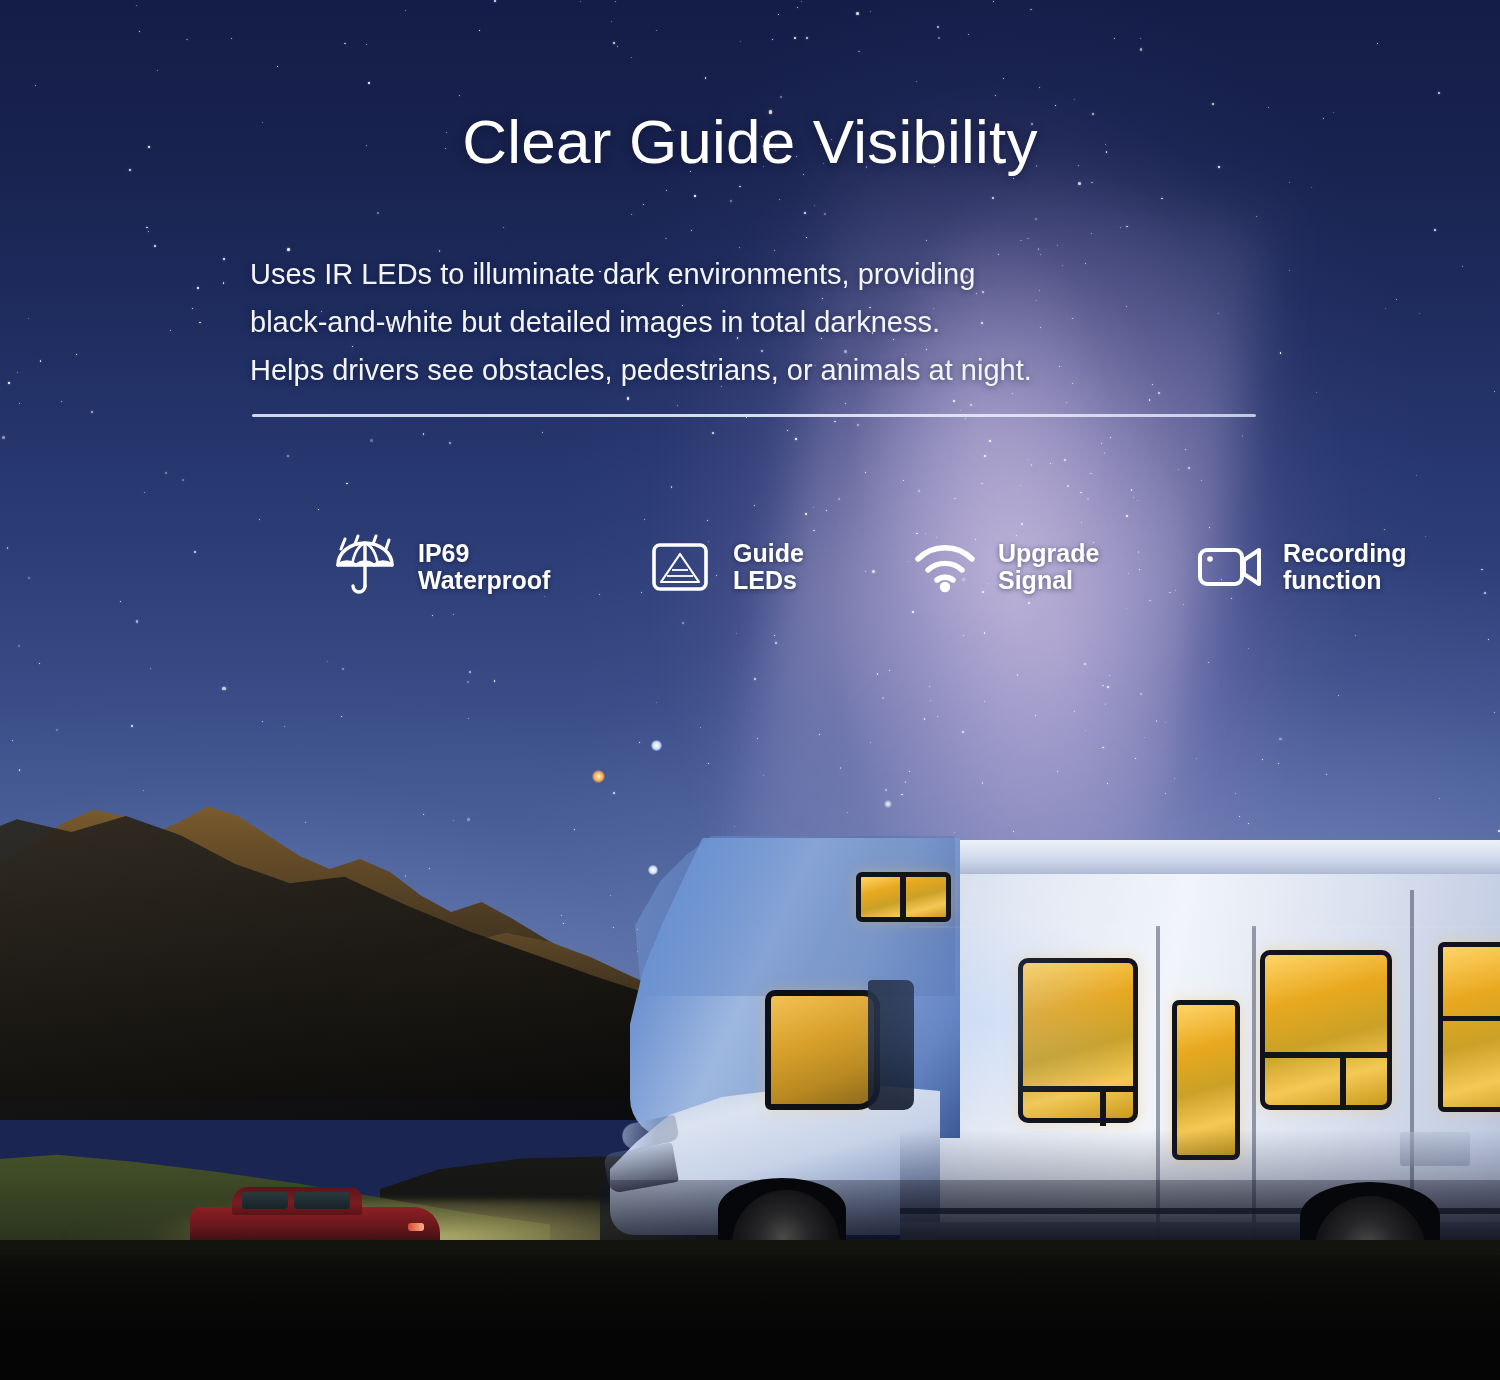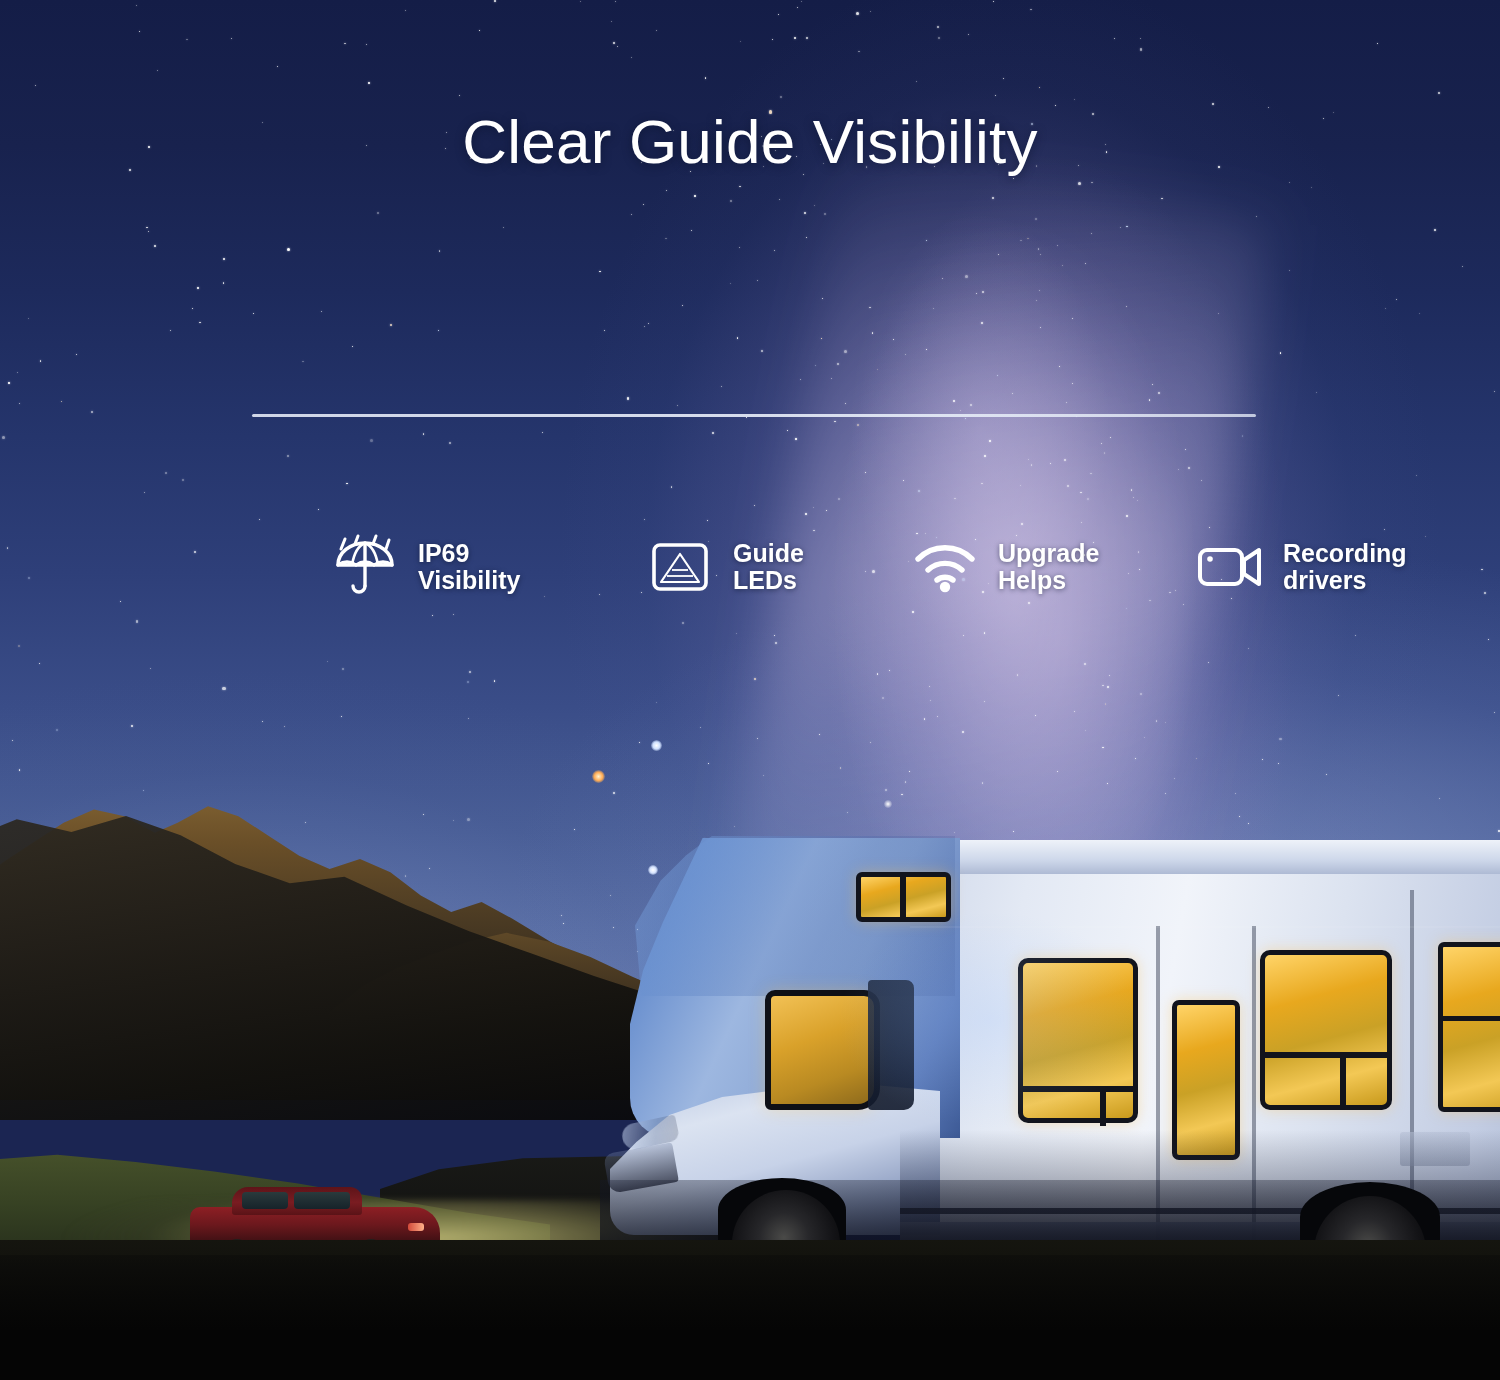--- a/index.html
+++ b/index.html
@@ -848,20 +848,25 @@
     <div class="rv-glow"></div>
   </div>
 
   <div class="ground-dark"></div>
   <div class="ground-dark2"></div>
 
   <div class="content">
 
     <div class="title">Clear Guide Visibility</div>
 
+    <div class="body-text">
+      <div>Uses IR LEDs to illuminate dark environments, providing</div>
+      <div>black-and-white but detailed images in total darkness.</div>
+      <div>Helps drivers see obstacles, pedestrians, or animals at night.</div>
+    </div>
 
     <div class="divider"></div>
 
     <div class="features">
 
 
       <div class="feat" style="left:328px;">
         <span class="feat-icon">
           <svg width="64" height="64" viewBox="0 0 64 64">
             <path d="M5 30 A27 22 0 0 1 59 30 Z" fill="none" stroke="#ffffff" stroke-width="3.6" stroke-linejoin="round"></path>
@@ -870,21 +875,21 @@
             <path d="M45 30 Q42 12 32 8" fill="none" stroke="#ffffff" stroke-width="2.6"></path>
             <path d="M32 8 L32 51" fill="none" stroke="#ffffff" stroke-width="3.4" stroke-linecap="round"></path>
             <path d="M32 51 A6 6 0 0 1 20 51" fill="none" stroke="#ffffff" stroke-width="3.4" stroke-linecap="round"></path>
             <path d="M8 14 L12 4" stroke="#ffffff" stroke-width="3" stroke-linecap="round"></path>
             <path d="M22 9 L25 1" stroke="#ffffff" stroke-width="3" stroke-linecap="round"></path>
             <path d="M40 9 L43 1" stroke="#ffffff" stroke-width="3" stroke-linecap="round"></path>
             <path d="M53 14 L56 5" stroke="#ffffff" stroke-width="3" stroke-linecap="round"></path>
           </svg>
         </span>
         <span class="feat-label">IP69
-Visibility</span>
+Waterproof</span>
       </div>
 
       <div class="feat" style="left:643px;">
         <span class="feat-icon">
           <svg width="58" height="50" viewBox="0 0 58 50">
             <rect x="3" y="3" width="52" height="44" rx="6" ry="6" fill="none" stroke="#ffffff" stroke-width="3.6"></rect>
             <path d="M29 12 L10 40 L48 40 Z" fill="none" stroke="#ffffff" stroke-width="2.2" stroke-linejoin="round"></path>
             <path d="M21 28 L37 28" stroke="#ffffff" stroke-width="1.8"></path>
             <path d="M16 34 L42 34" stroke="#ffffff" stroke-width="1.8"></path>
           </svg>
@@ -896,30 +901,30 @@
       <div class="feat" style="left:908px;">
         <span class="feat-icon">
           <svg width="62" height="50" viewBox="0 0 62 50">
             <path d="M4 17 A38 38 0 0 1 58 17" fill="none" stroke="#ffffff" stroke-width="5.4" stroke-linecap="round"></path>
             <path d="M14 28 A25 25 0 0 1 48 28" fill="none" stroke="#ffffff" stroke-width="5.4" stroke-linecap="round"></path>
             <path d="M23 38 A13 13 0 0 1 39 38" fill="none" stroke="#ffffff" stroke-width="5.4" stroke-linecap="round"></path>
             <circle cx="31" cy="45" r="5.2" fill="#ffffff"></circle>
           </svg>
         </span>
         <span class="feat-label">Upgrade
-Helps</span>
+Signal</span>
       </div>
 
       <div class="feat" style="left:1193px;">
         <span class="feat-icon">
           <svg width="66" height="46" viewBox="0 0 66 46">
             <rect x="3" y="6" width="42" height="34" rx="7" ry="7" fill="none" stroke="#ffffff" stroke-width="4"></rect>
             <circle cx="13" cy="15" r="2.8" fill="#ffffff"></circle>
             <path d="M47 16 L62 6 L62 40 L47 30 Z" fill="none" stroke="#ffffff" stroke-width="4" stroke-linejoin="round"></path>
           </svg>
         </span>
         <span class="feat-label">Recording
-drivers</span>
+function</span>
       </div>
 
     </div>
   </div>
 </div>
 
 </body></html>

